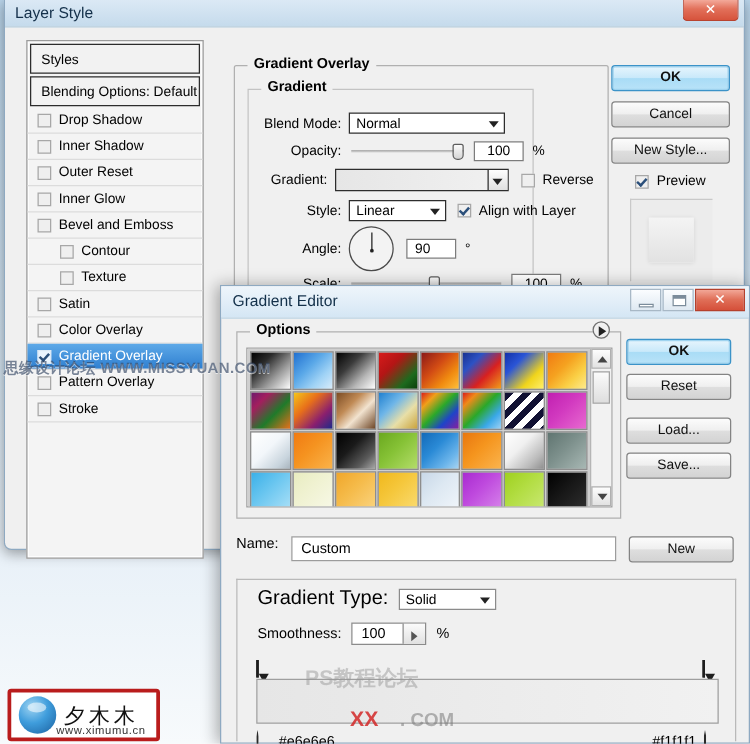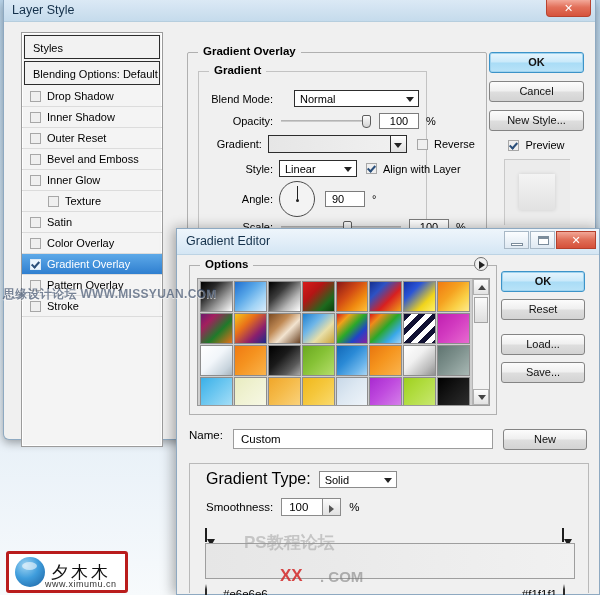--- a/index.html
+++ b/index.html
@@ -526,25 +526,29 @@
       <div class="style-row">
         <span class="cbx"></span>
         <span>Inner Shadow</span>
       </div>
       <div class="style-row">
         <span class="cbx"></span>
         <span>Outer Reset</span>
       </div>
       <div class="style-row">
         <span class="cbx"></span>
+        <span>Inner Glow</span>
+      </div>
+      <div class="style-row">
+        <span class="cbx"></span>
         <span>Bevel and Emboss</span>
       </div>
-      <div class="style-row">
-        <span class="cbx"></span>
-        <span>Inner Glow</span>
+      <div class="style-row indent">
+        <span class="cbx"></span>
+        <span>Contour</span>
       </div>
       <div class="style-row indent">
         <span class="cbx"></span>
         <span>Texture</span>
       </div>
       <div class="style-row">
         <span class="cbx"></span>
         <span>Satin</span>
       </div>
       <div class="style-row">
@@ -566,21 +570,21 @@
     </div>
 
     <div id="go-group">
       <div class="group-caption">Gradient Overlay</div>
 
       <div id="grad-sub">
         <div class="group-caption" style="top:-8px;left:10px;">Gradient</div>
 
         <div class="fieldrow" style="left:4px; top:18px; width:270px;">
           <span class="flabel" style="width:70px;">Blend Mode:</span>
-          <span class="combo" style="width:125px;margin-left:21px;">
+          <span class="combo" style="width:125px;margin-left:6px;">
             <span>Normal</span>
             <span class="arrow"></span>
           </span>
         </div>
 
         <div class="fieldrow" style="left:4px; top:41px; width:272px;">
           <span class="flabel" style="width:70px;">Opacity:</span>
           <span class="slider" style="width:90px;margin-left:8px;">
             <span class="track"></span>
             <span class="thumb" style="right:0;"></span>

